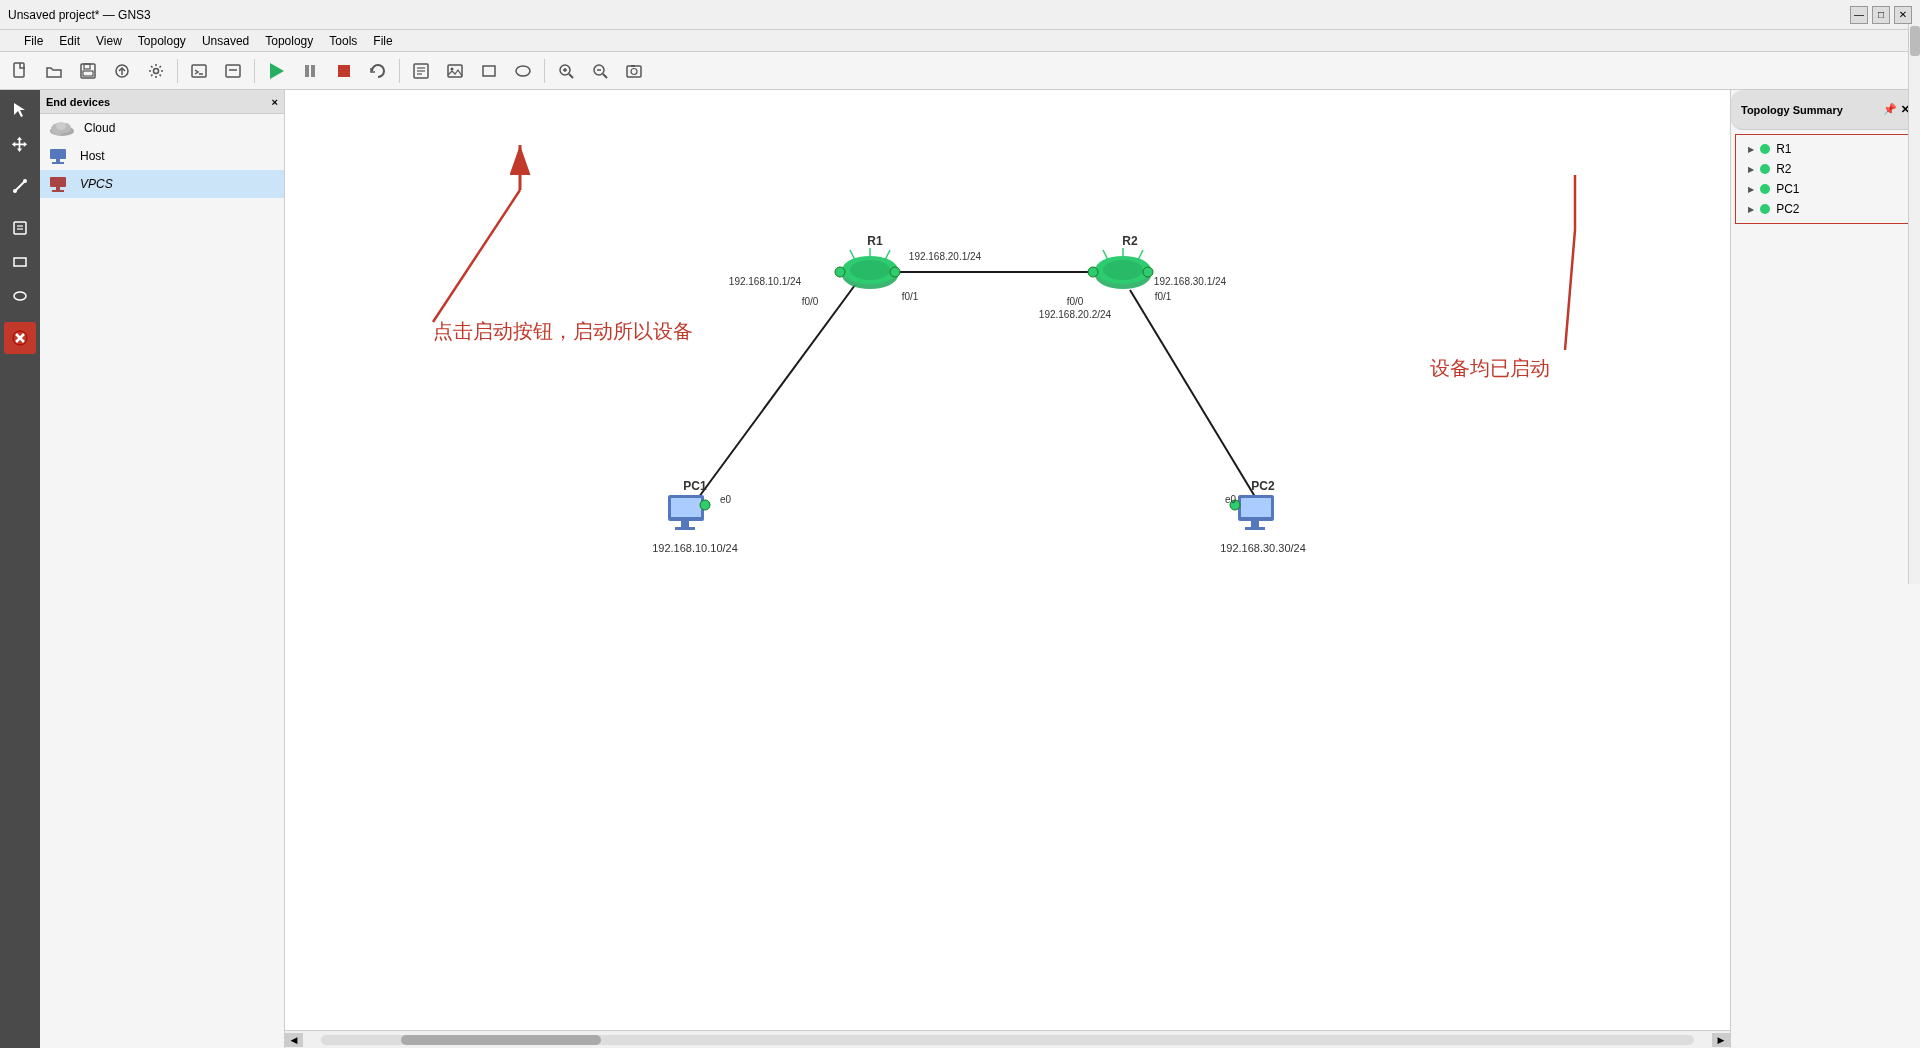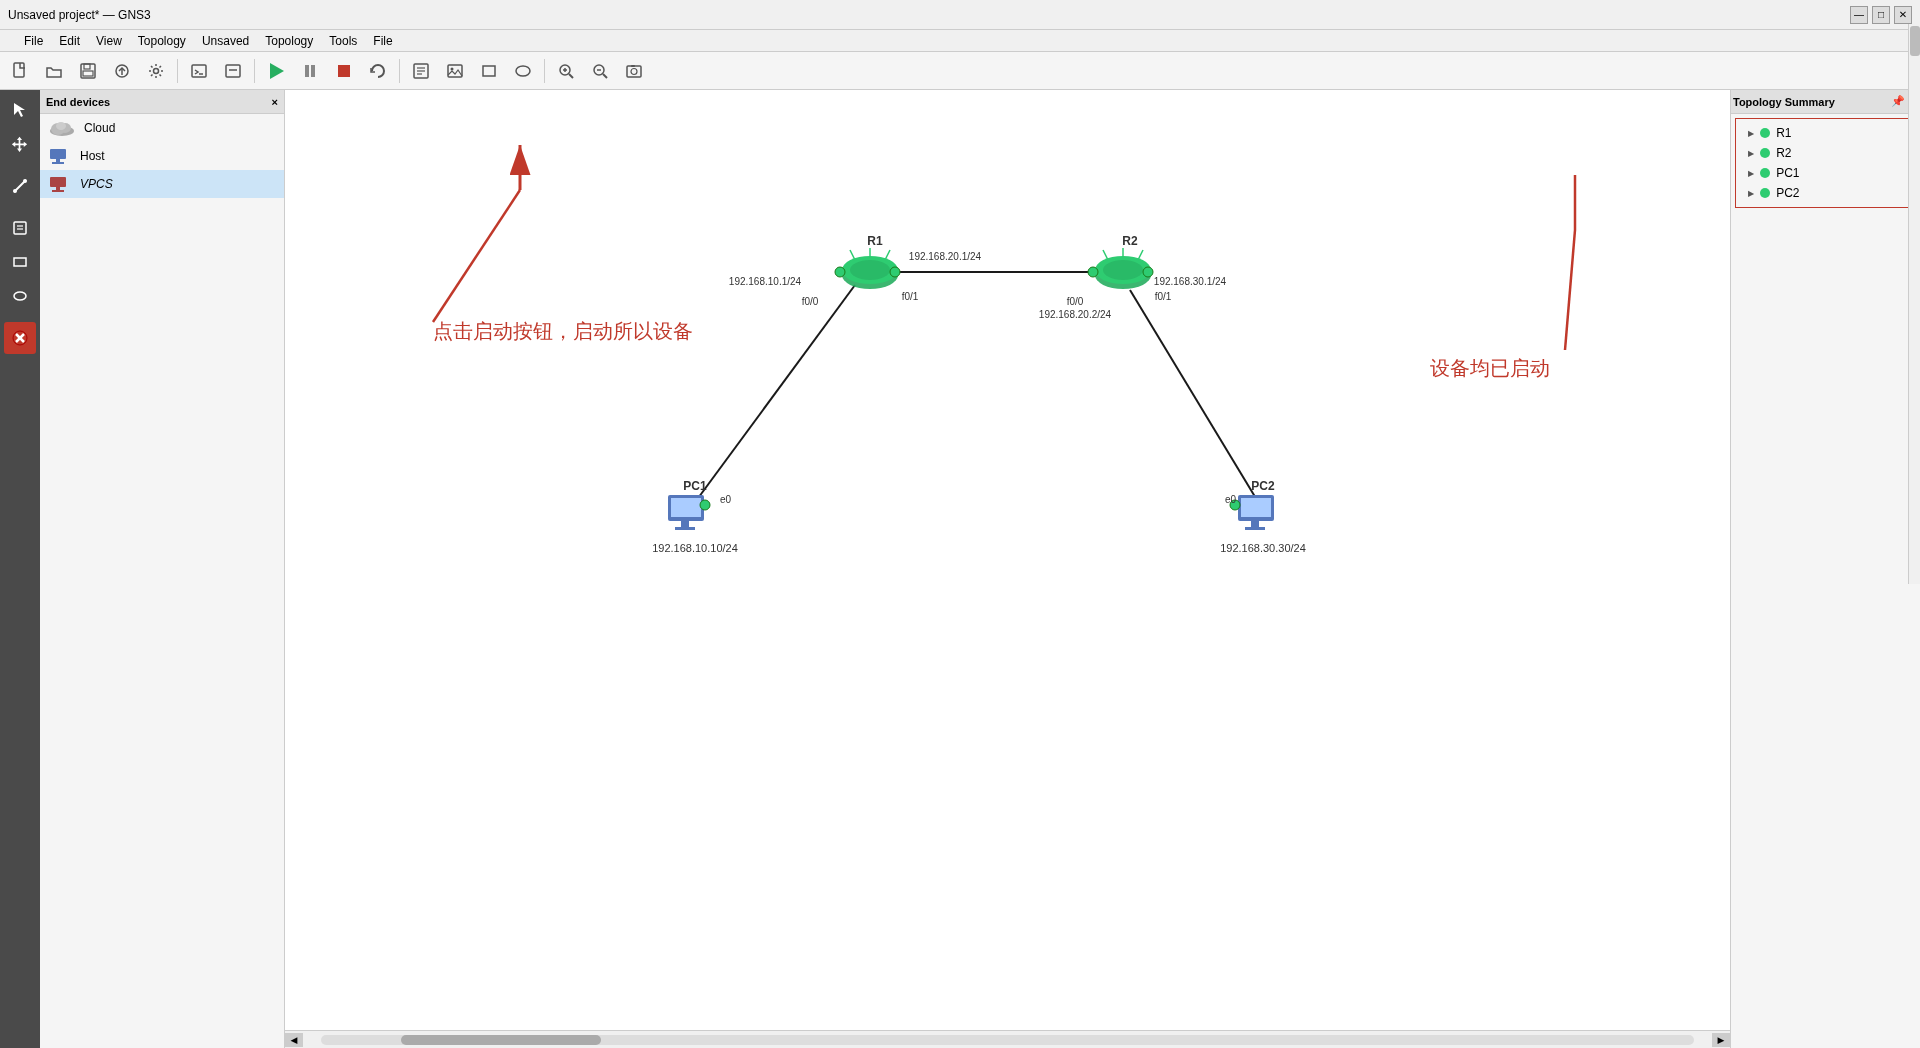--- a/index.html
+++ b/index.html
@@ -74,23 +74,23 @@
       display: flex; align-items: center;
     }
     .scroll-track { flex: 1; height: 10px; background: #ddd; margin: 0 18px; border-radius: 5px; }
     .scroll-thumb { width: 200px; height: 10px; background: #aaa; border-radius: 5px; margin-left: 80px; }
 
     
     #right-panel {
       width: 190px; background: #f5f5f5; border-left: 1px solid #ccc; display: flex; flex-direction: column;
     }
     #topology-header {
-      height: 24px; background: #e0e0e0; display: flex; align-items: center;
-      justify-content: space-between; padding: 0 2px; border-bottom: 1px solid #ccc;
-      font-size: 11px; font-weight: bold;
+      height: 40px; background: #e0e0e0; display: flex; align-items: center;
+      justify-content: space-between; padding: 0 10px; border-bottom: 1px solid #ccc;
+      font-size: 11px; font-weight: bold; border-radius: 12px;
     }
     .topo-header-controls { display: flex; gap: 4px; }
     .topo-item { display: flex; align-items: center; padding: 3px 8px; gap: 6px; font-size: 12px; cursor: pointer; }
     .topo-dot { width: 10px; height: 10px; border-radius: 50%; background: #2ecc71; flex-shrink: 0; }
     .topo-expand { font-size: 8px; color: #555; }
     #topology-box { border: 1.5px solid #c0392b; margin: 4px; padding: 4px; }
 
     
     .canvas-svg { position: absolute; top: 0; left: 0; width: 100%; height: 100%; }
   </style>

